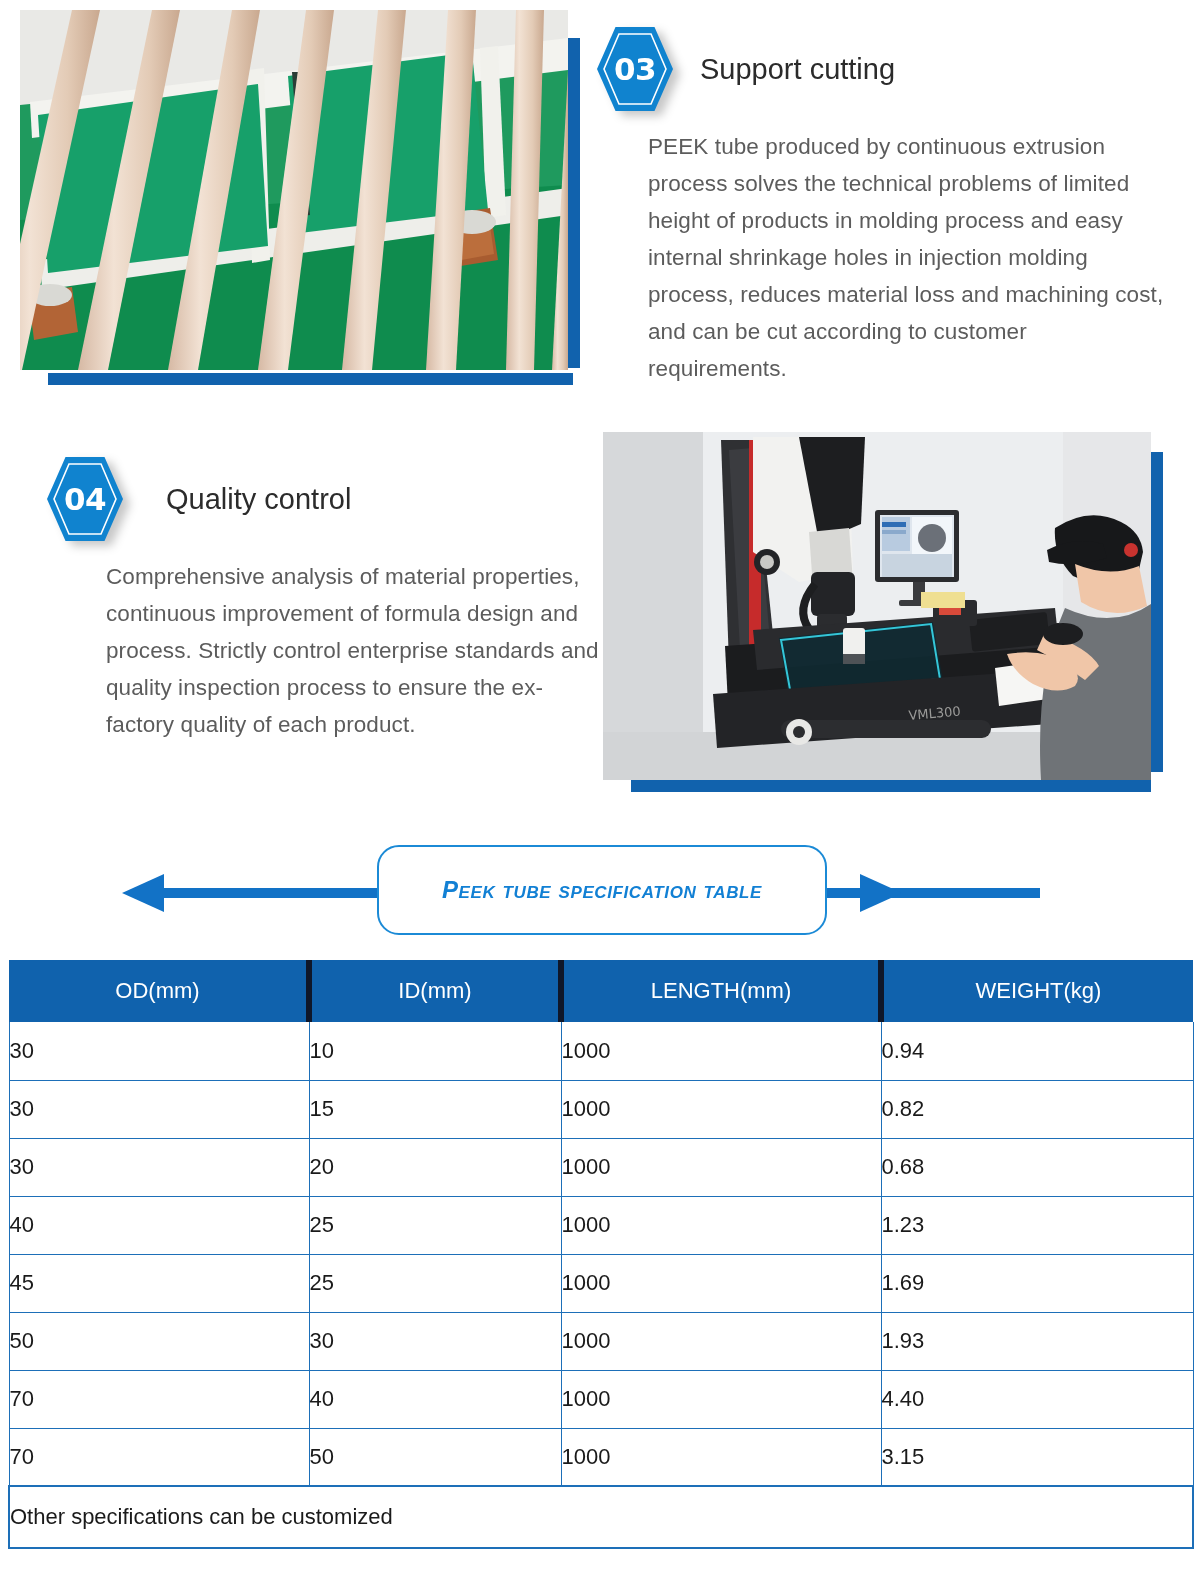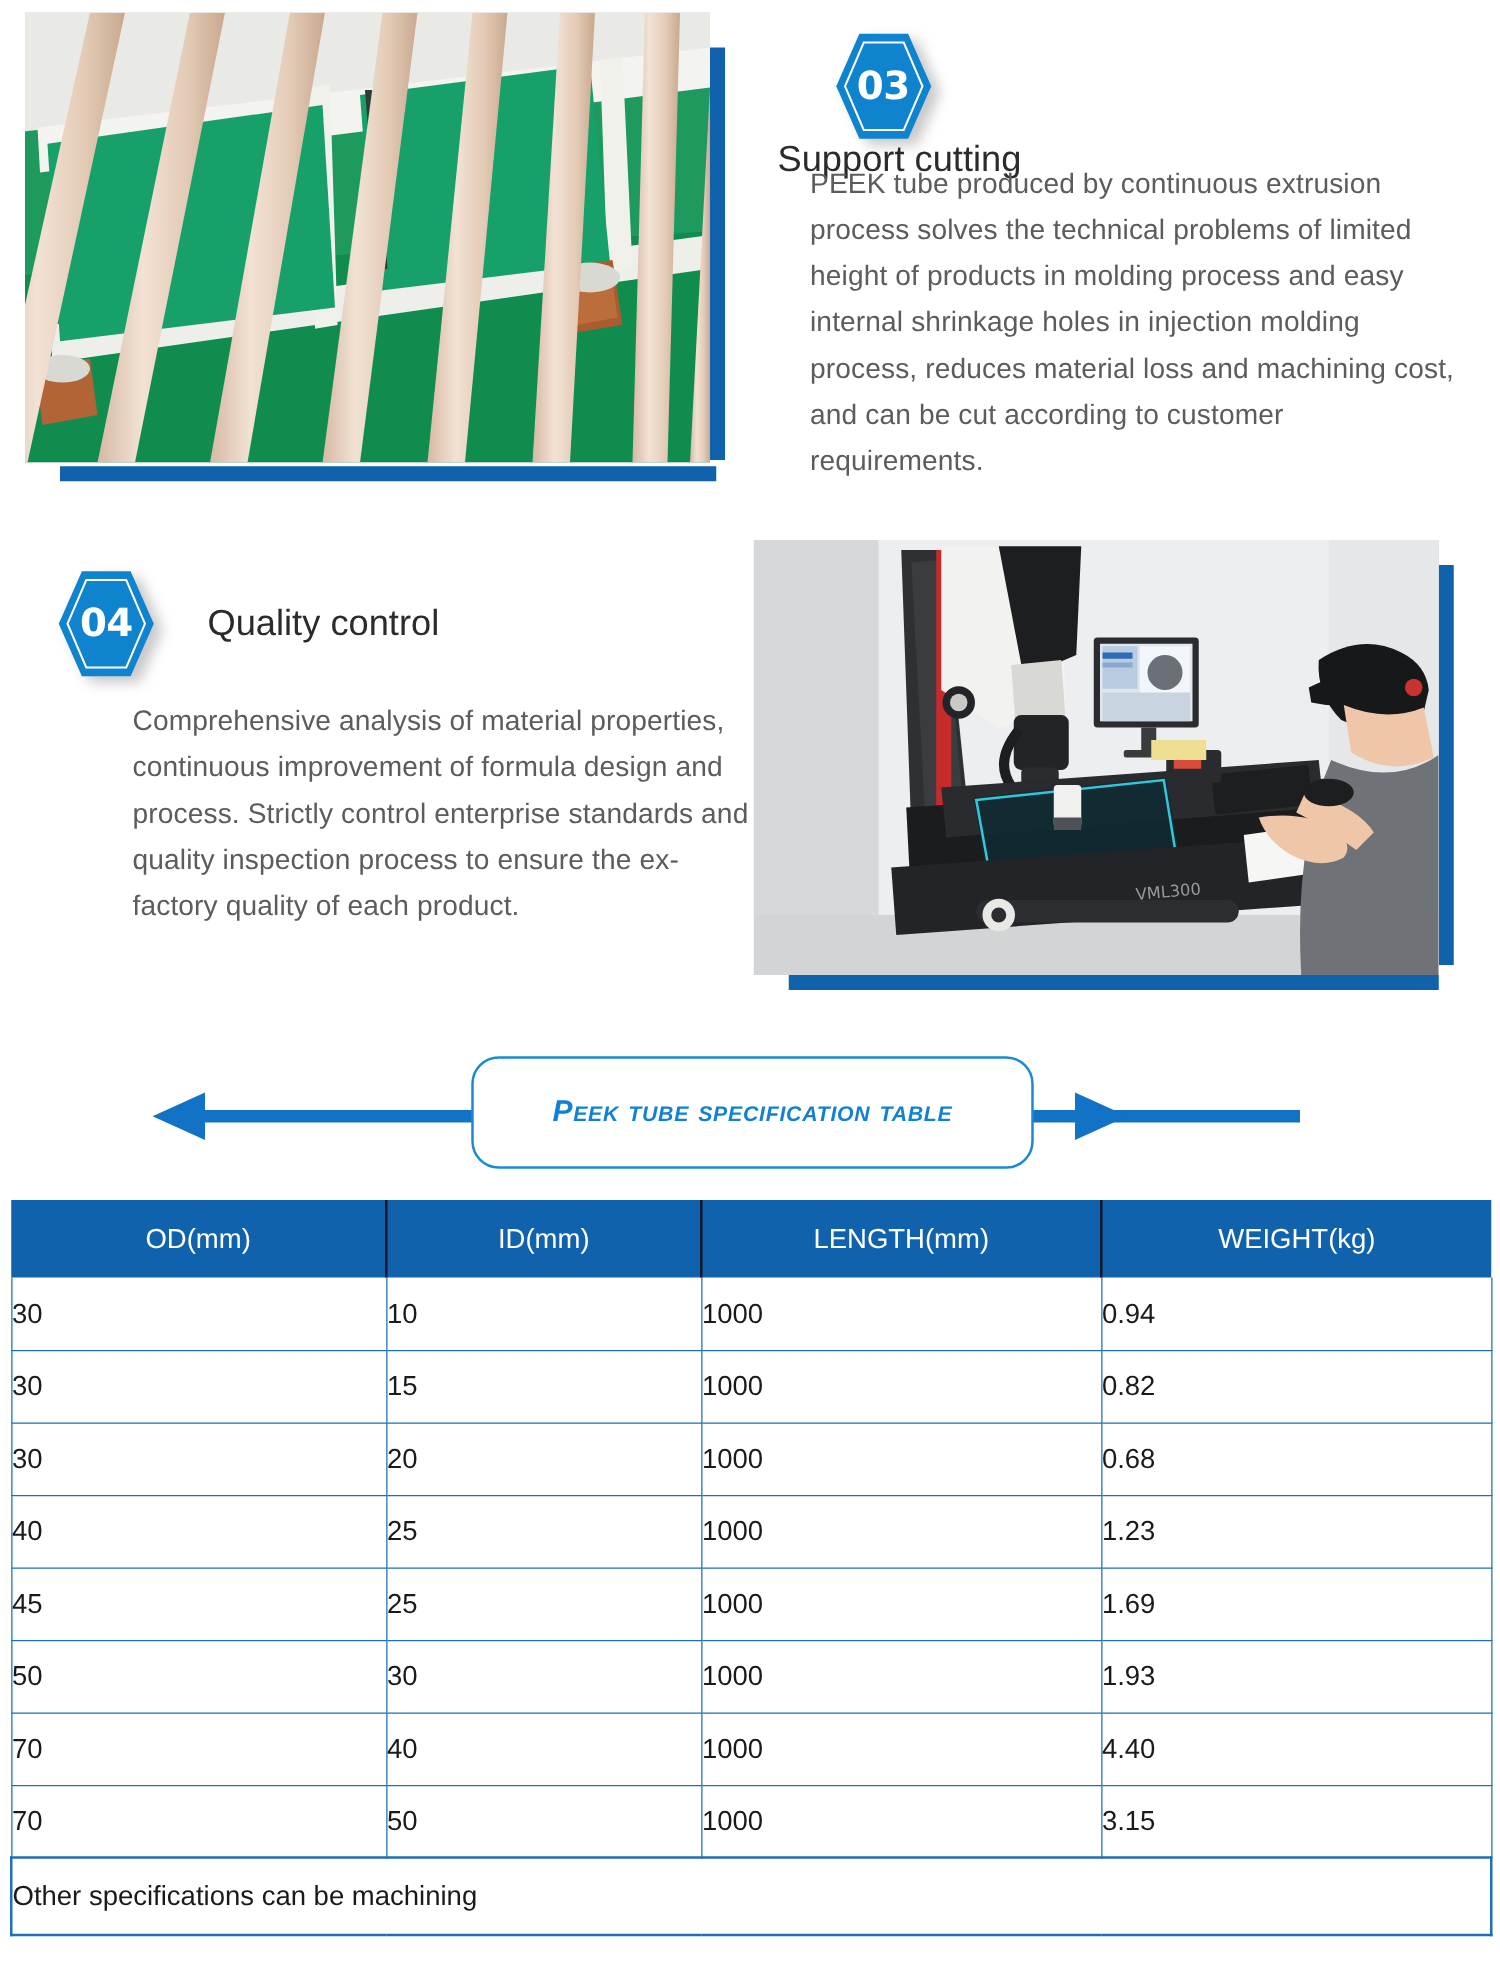--- a/index.html
+++ b/index.html
@@ -62,21 +62,21 @@
     font-family: "DejaVu Sans", sans-serif;
   }
   .sec-title {
     color: #2b2b2b;
     font-size: 29px;
     font-weight: normal;
     margin-left: 26px;
     white-space: nowrap;
   }
 
-  #sec3-head { left: 596px; top: 26px; flex-direction: column; }
+  #sec3-head { left: 596px; top: 26px; }
   #sec4-head { left: 46px; top: 456px; gap: 16px; }
 
   
   .sec-body {
     position: absolute;
     color: #5c5c5c;
     font-size: 22.5px;
     line-height: 37px;
     letter-spacing: 0.1px;
   }
@@ -140,21 +140,21 @@
     border-collapse: collapse;
     table-layout: fixed;
   }
   #spec-table th {
     background: #1062ad;
     color: #ffffff;
     font-size: 22px;
     font-weight: normal;
     height: 62px;
     border-left: 2px solid #ffffff;
-    border-right: 2px solid #0f172a;
+    border-right: 6px solid #0f172a;
     text-align: center;
   }
   #spec-table th:first-child { border-left: none; }
   #spec-table th:last-child  { border-right: none; }
   #spec-table td {
     border: 1px solid #1d6fb8;
     height: 58px;
     text-align: left;
     font-size: 22px;
     color: #1a1a1a;
@@ -397,19 +397,19 @@
         <td>1000</td>
         <td>4.40</td>
       </tr>
       <tr>
         <td>70</td>
         <td>50</td>
         <td>1000</td>
         <td>3.15</td>
       </tr>
       <tr>
-        <td class="footer-cell" colspan="4">Other specifications can be machining</td>
+        <td class="footer-cell" colspan="4">Other specifications can be customized</td>
       </tr>
     </tbody>
   </table>
 
 
 </div>
 
 </body></html>

